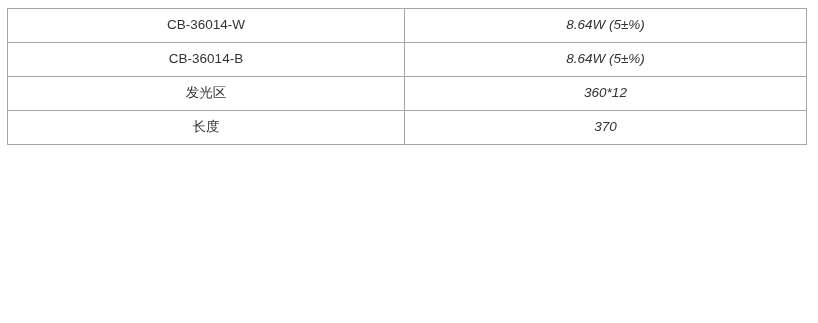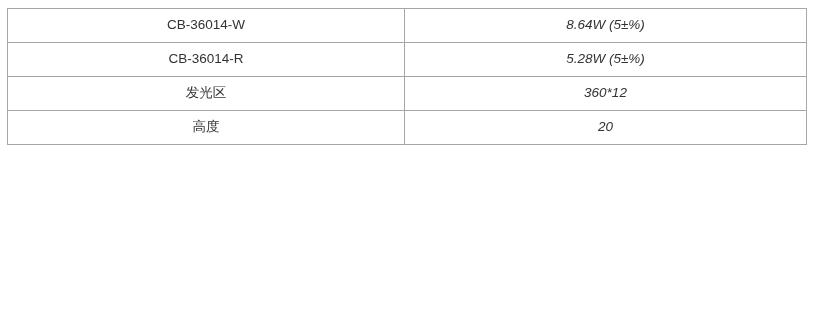--- a/index.html
+++ b/index.html
@@ -74,36 +74,36 @@
       <col class="col-param">
       <col class="col-value">
     </colgroup>
     <tbody>
 
       <tr>
         <td class="param-cell">CB-36014-W</td>
         <td class="value-cell">8.64W (5±%)</td>
       </tr>
 
+      <tr>
+        <td class="param-cell">CB-36014-B</td>
+        <td class="value-cell">8.64W (5±%)</td>
+      </tr>
 
 
-      <tr>
-        <td class="param-cell">CB-36014-R</td>
-        <td class="value-cell">5.28W (5±%)</td>
-      </tr>
 
       <tr>
         <td class="param-cell">发光区</td>
         <td class="value-cell">360*12</td>
       </tr>
 
+      <tr>
+        <td class="param-cell">长度</td>
+        <td class="value-cell">370</td>
+      </tr>
 
 
-      <tr>
-        <td class="param-cell">高度</td>
-        <td class="value-cell">20</td>
-      </tr>
 
 
     </tbody>
   </table>
 
 </div>
 
 </body></html>

